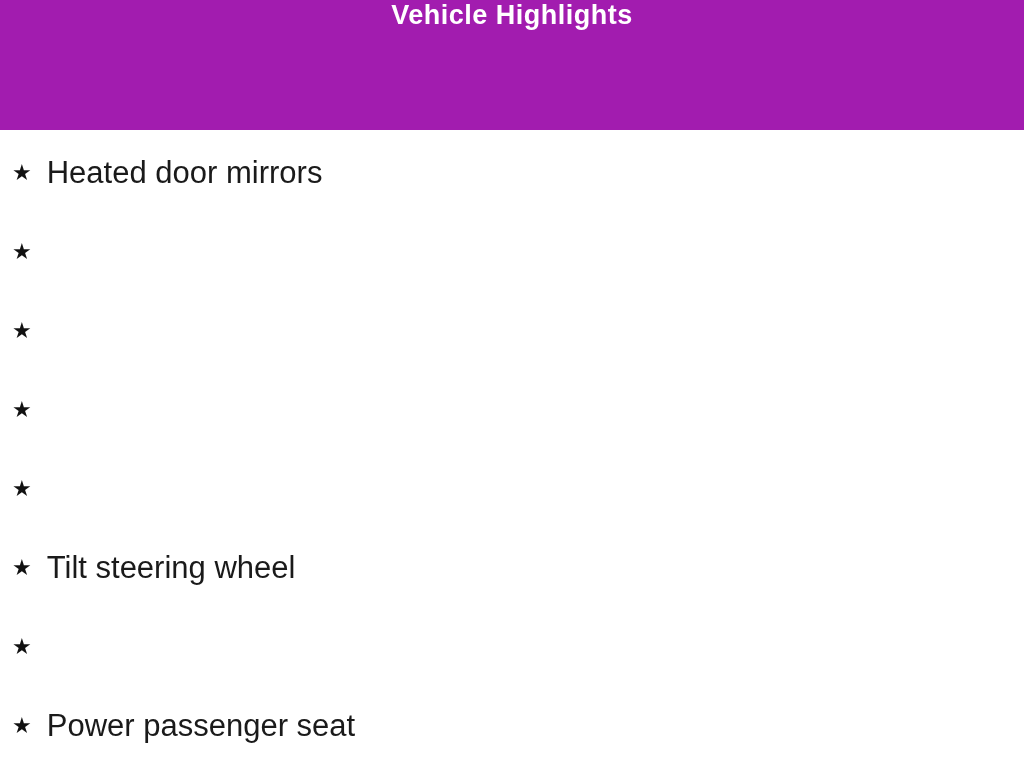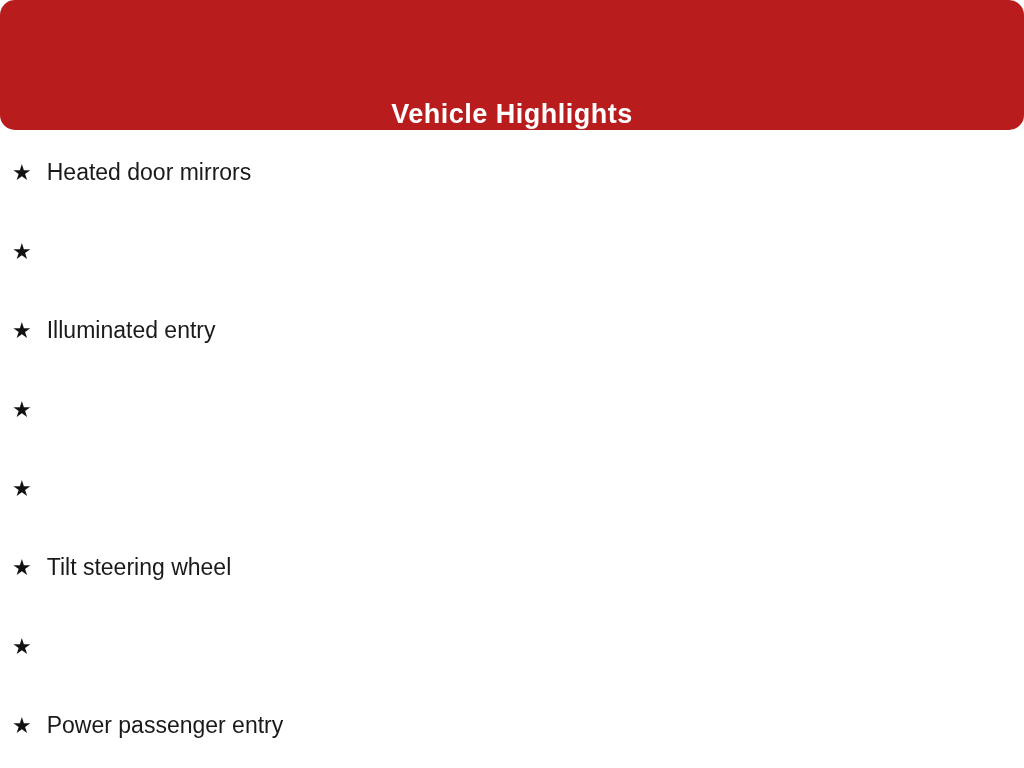--- a/index.html
+++ b/index.html
@@ -8,25 +8,24 @@
     padding: 0;
     width: 1024px;
     height: 768px;
     background: #ffffff;
     font-family: "Liberation Sans", sans-serif;
     overflow: hidden;
   }
   .header {
     width: 100%;
     height: 130px;
-    background: #b91c1c;
+    background: #a21caf;
     display: flex;
-    align-items: flex-end;
+    align-items: flex-start;
     justify-content: center;
-    border-radius: 15px;
   }
   .header-title {
     color: #ffffff;
     font-size: 27px;
     font-weight: bold;
     letter-spacing: 0.5px;
   }
   .highlights-list {
     list-style: none;
     margin: 3px 0 0 0;
@@ -39,21 +38,21 @@
     padding-left: 12px;
     color: #1a1a1a;
   }
   .star {
     font-size: 22px;
     line-height: 1;
     margin-right: 15px;
     color: #111111;
   }
   .item-label {
-    font-size: 23px;
+    font-size: 31px;
     color: #1a1a1a;
   }
 </style>
 </head>
 <body>
 
 <div class="header">
   <div class="header-title">Vehicle Highlights</div>
 </div>
 
@@ -63,21 +62,20 @@
       <span class="star">★</span>
       <span class="item-label">Heated door mirrors</span>
     </li>
 
     <li class="highlight-item">
       <span class="star">★</span>
     </li>
 
     <li class="highlight-item">
       <span class="star">★</span>
-      <span class="item-label">Illuminated entry</span>
     </li>
 
     <li class="highlight-item">
       <span class="star">★</span>
     </li>
 
     <li class="highlight-item">
       <span class="star">★</span>
     </li>
 
@@ -85,15 +83,15 @@
       <span class="star">★</span>
       <span class="item-label">Tilt steering wheel</span>
     </li>
 
     <li class="highlight-item">
       <span class="star">★</span>
     </li>
 
     <li class="highlight-item">
       <span class="star">★</span>
-      <span class="item-label">Power passenger entry</span>
+      <span class="item-label">Power passenger seat</span>
     </li>
   </ul>
 
 </body></html>

